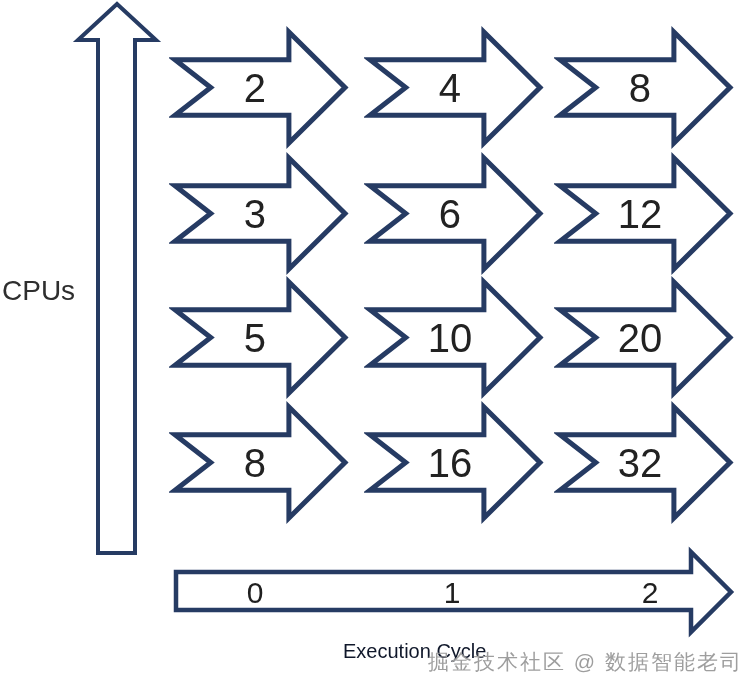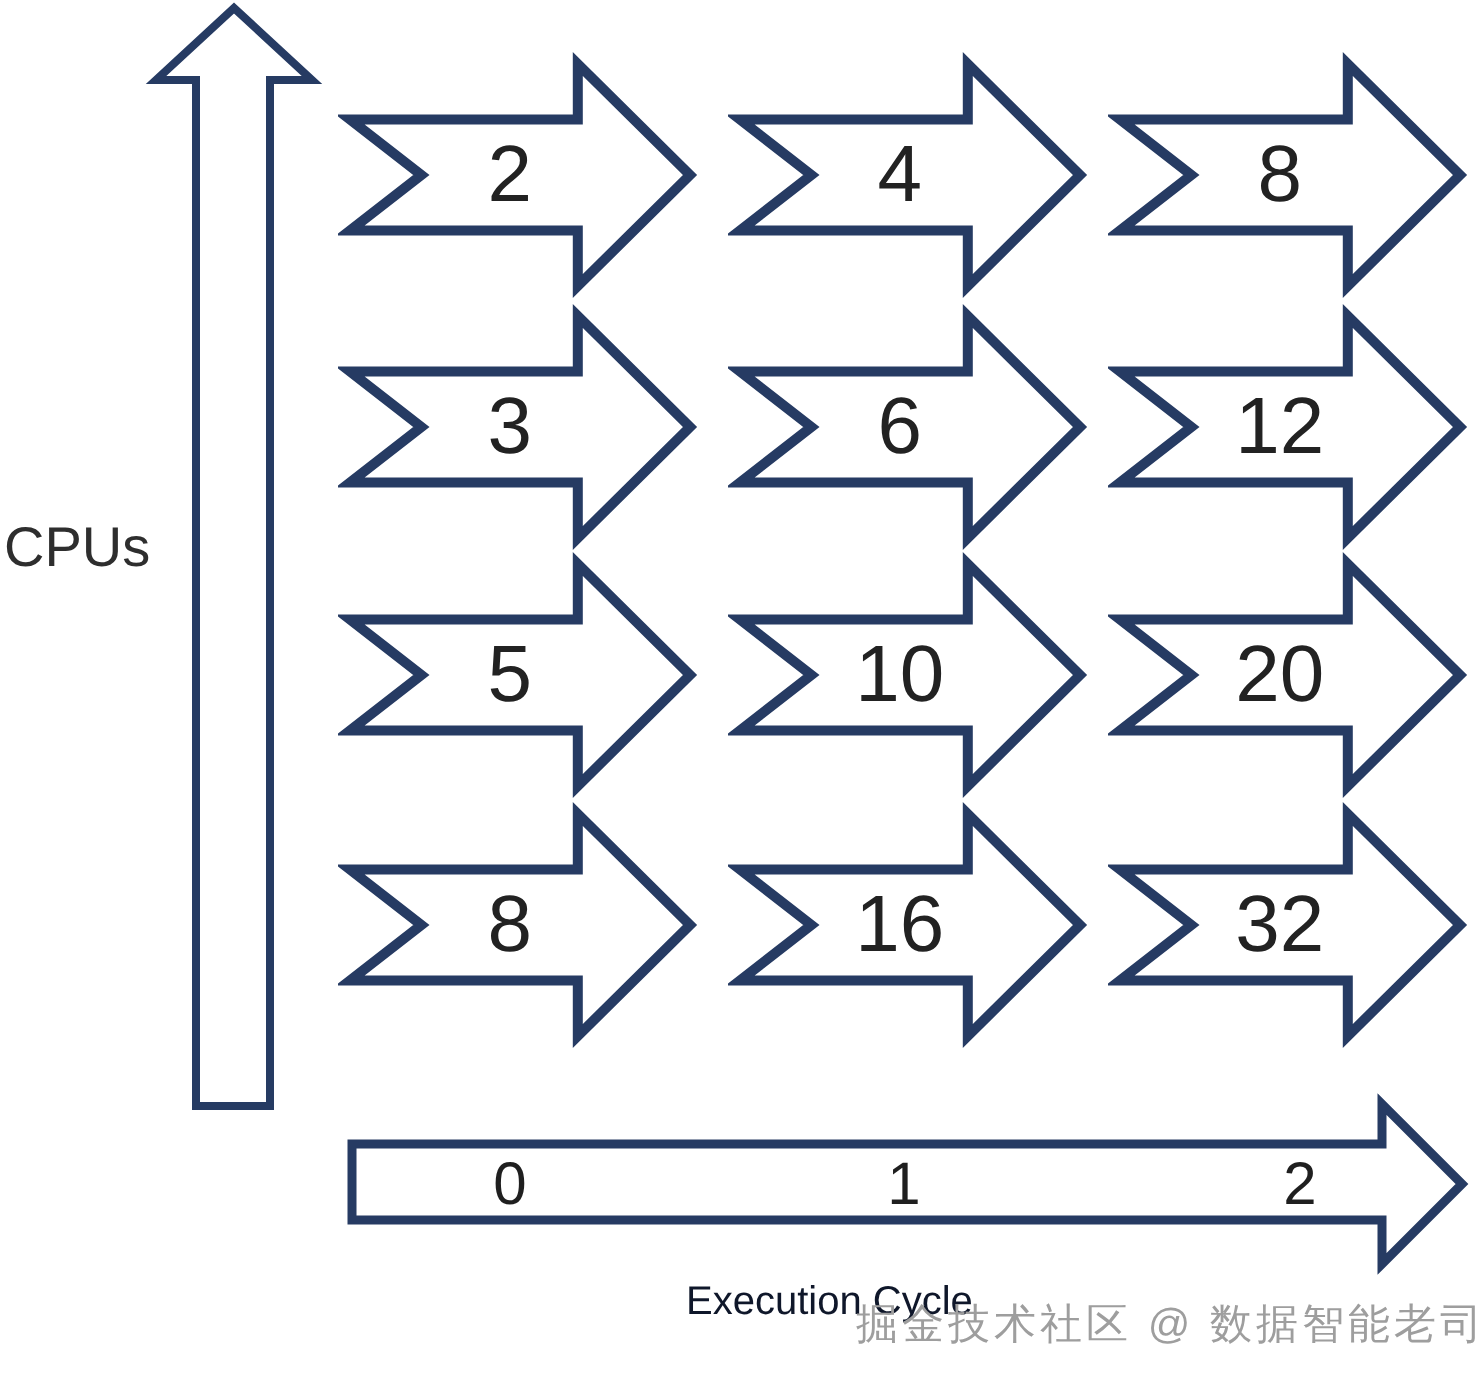--- a/index.html
+++ b/index.html
@@ -11,21 +11,21 @@
     font-family:"Liberation Sans", sans-serif;
   }
   .axes-svg{position:absolute;left:0;top:0;}
   .grid-arrow{position:absolute;}
   .grid-arrow text{
     font-family:"Liberation Sans", sans-serif;
     font-size:40px;
     fill:#222222;
   }
   .y-label{
-    position:absolute;left:2px;top:258px;
+    position:absolute;left:2px;top:275px;
     font-size:28px;color:#2e2e2e;
   }
   .x-label{
     position:absolute;left:343px;top:640px;
     font-size:20px;color:#0f172a;
     white-space:nowrap;
   }
   .tick{
     position:absolute;
     transform:translateX(-50%);

